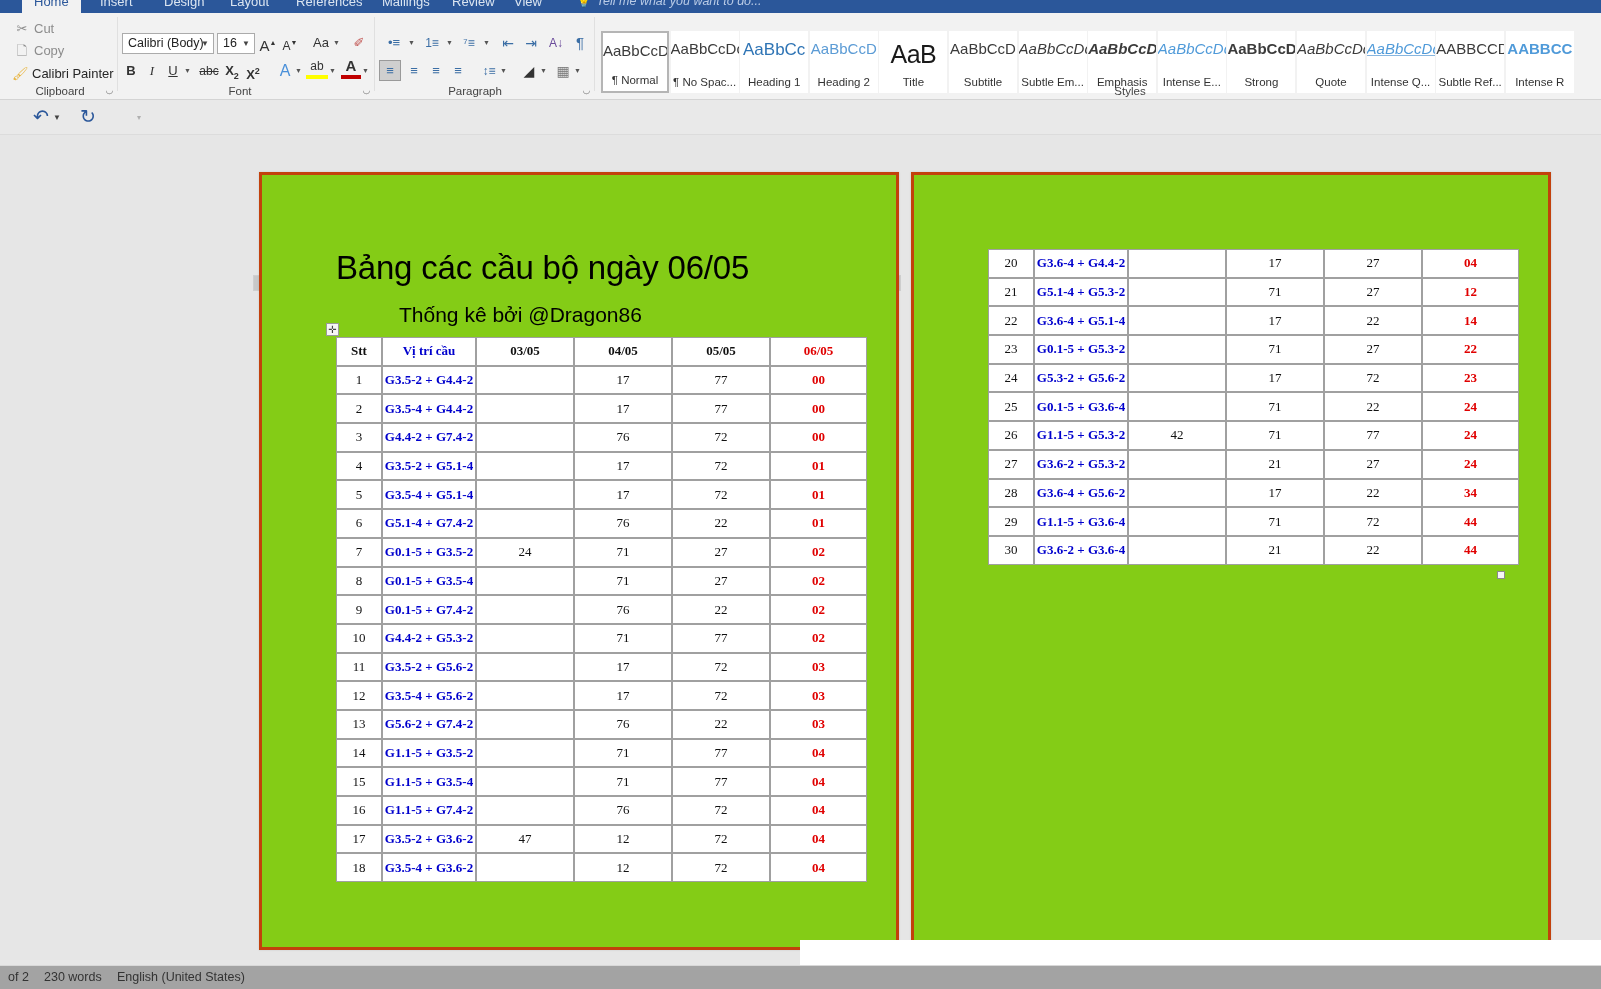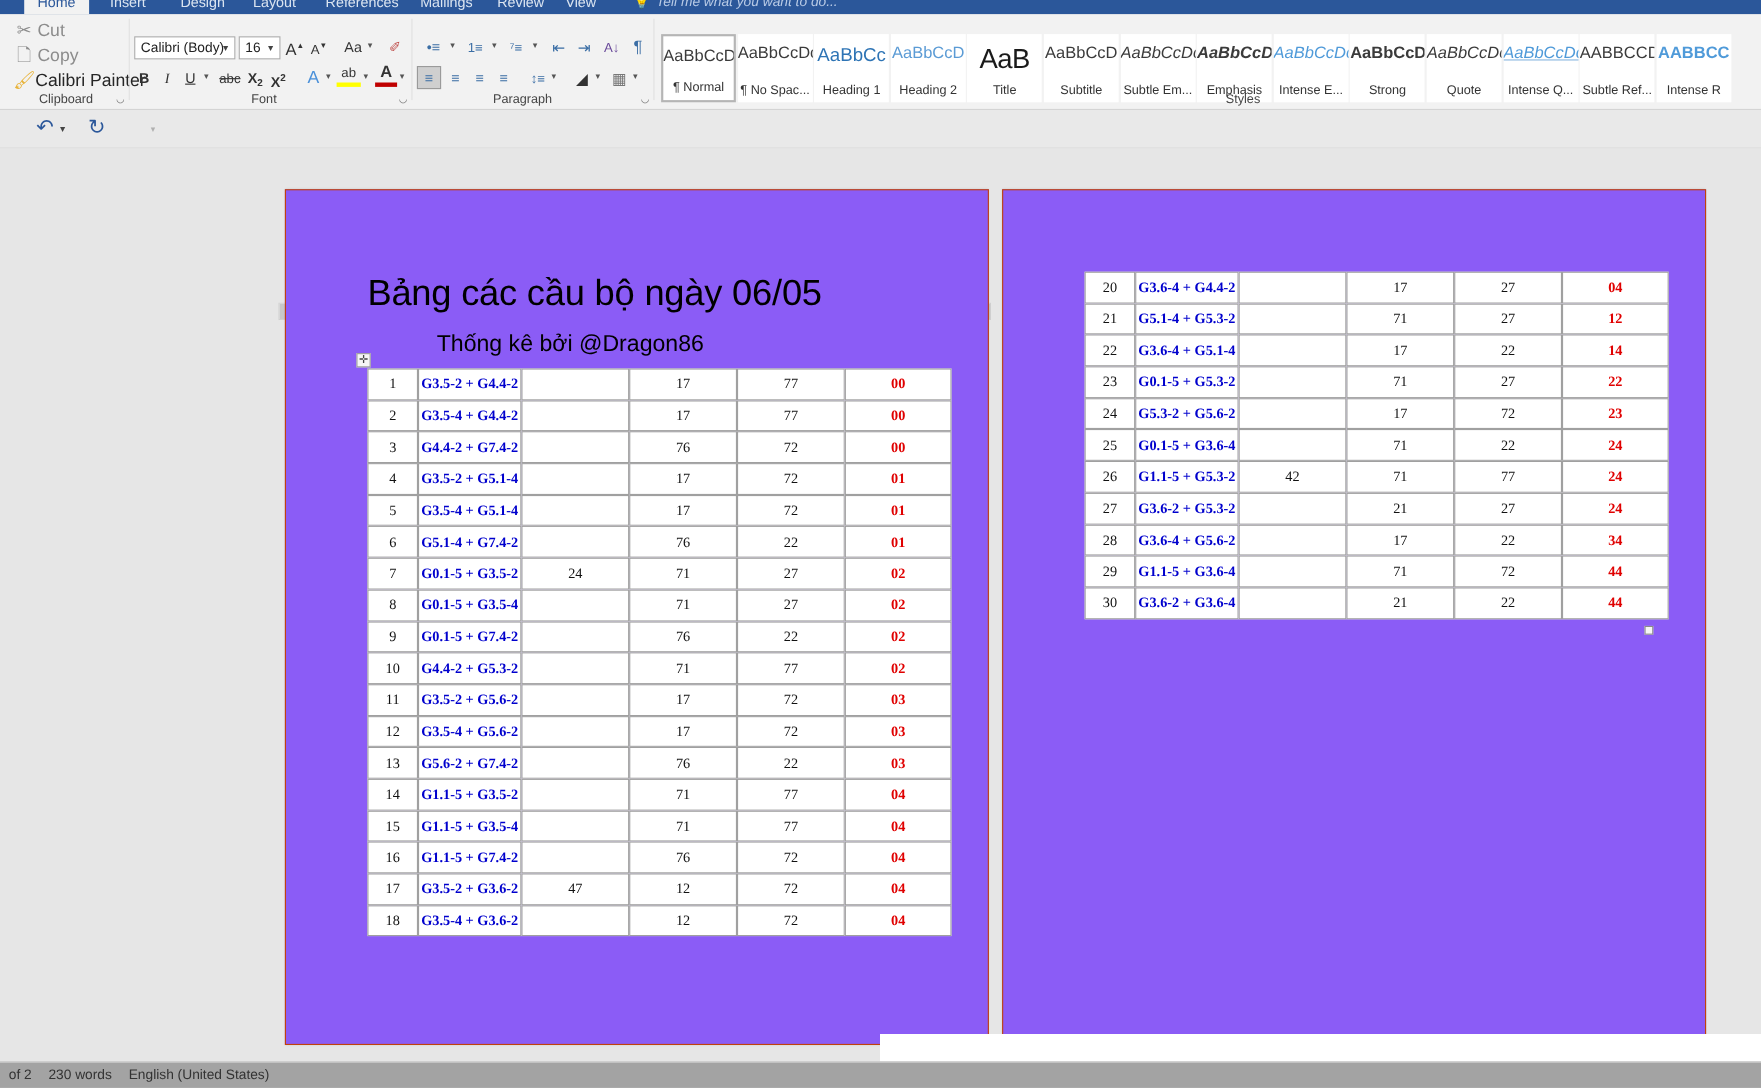--- a/index.html
+++ b/index.html
@@ -37,21 +37,21 @@
     position:absolute; bottom:2px; font-size:11.5px; color:#444;
     text-align:center; white-space:nowrap;
   }
   .dlg{
     position:absolute; bottom:3px; width:11px; height:11px;
     font-size:9px; color:#777; line-height:11px; text-align:center;
   }
 
   
   .clip-item{
-    position:absolute; font-size:16px; color:#8c8c8c; white-space:nowrap;
+    position:absolute; font-size:13px; color:#8c8c8c; white-space:nowrap;
     line-height:16px;
   }
   .clip-item.on{ color:#262626; }
   .clip-ico{ display:inline-block; width:16px; text-align:center; margin-right:4px; }
 
   
   .fontbox{
     position:absolute; background:#fff; border:1px solid #ababab;
     height:21px; line-height:19px; font-size:12.5px; color:#222;
     padding-left:5px; white-space:nowrap;
@@ -122,21 +122,21 @@
     background:#fff; border:1px solid #666;
   }
   .ind-right{
     position:absolute; left:592px; top:10px; width:0;height:0;
     border-left:5px solid transparent; border-right:5px solid transparent;
     border-bottom:8px solid #fff; filter:drop-shadow(0 0 0.6px #555);
   }
 
   
   .page{
-    position:absolute; background:#8b5cf6; border:1px solid #c2410c;
+    position:absolute; background:#84cc16; border:3px solid #c2410c;
     box-shadow:0 0 2px rgba(0,0,0,.13);
   }
   #page1{ left:259px; top:172px; width:640px; height:778px; }
   #page2{ left:911px; top:172px; width:640px; height:778px;padding-left:38px; }
 
   .doc-title{
     position:absolute; left:74px; top:74px; width:520px;
     font-size:33px; color:#000; font-weight:400; letter-spacing:-.2px;
     font-family:"Liberation Sans", sans-serif; white-space:nowrap;
   }
@@ -405,20 +405,28 @@
     <div class="ind-right"></div>
   </div>
 </div>
 
 <div class="page" id="page1">
   <div class="doc-title">Bảng các cầu bộ ngày 06/05</div>
   <div class="doc-sub">Thống kê bởi @Dragon86</div>
   <div class="tbl-move">✛</div>
   <table class="doc" id="t1">
     <tbody id="t1-body">
+        <tr class="hdr">
+          <td class="idx">Stt</td>
+          <td class="pos">Vị trí cầu</td>
+          <td class="d">03/05</td>
+          <td class="d">04/05</td>
+          <td class="d">05/05</td>
+          <td class="last">06/05</td>
+        </tr>
         <tr>
           <td class="idx">1</td>
           <td class="pos">G3.5-2 + G4.4-2</td>
           <td class="d"></td>
           <td class="d">17</td>
           <td class="d">77</td>
           <td class="last">00</td>
         </tr>
         <tr>
           <td class="idx">2</td>

